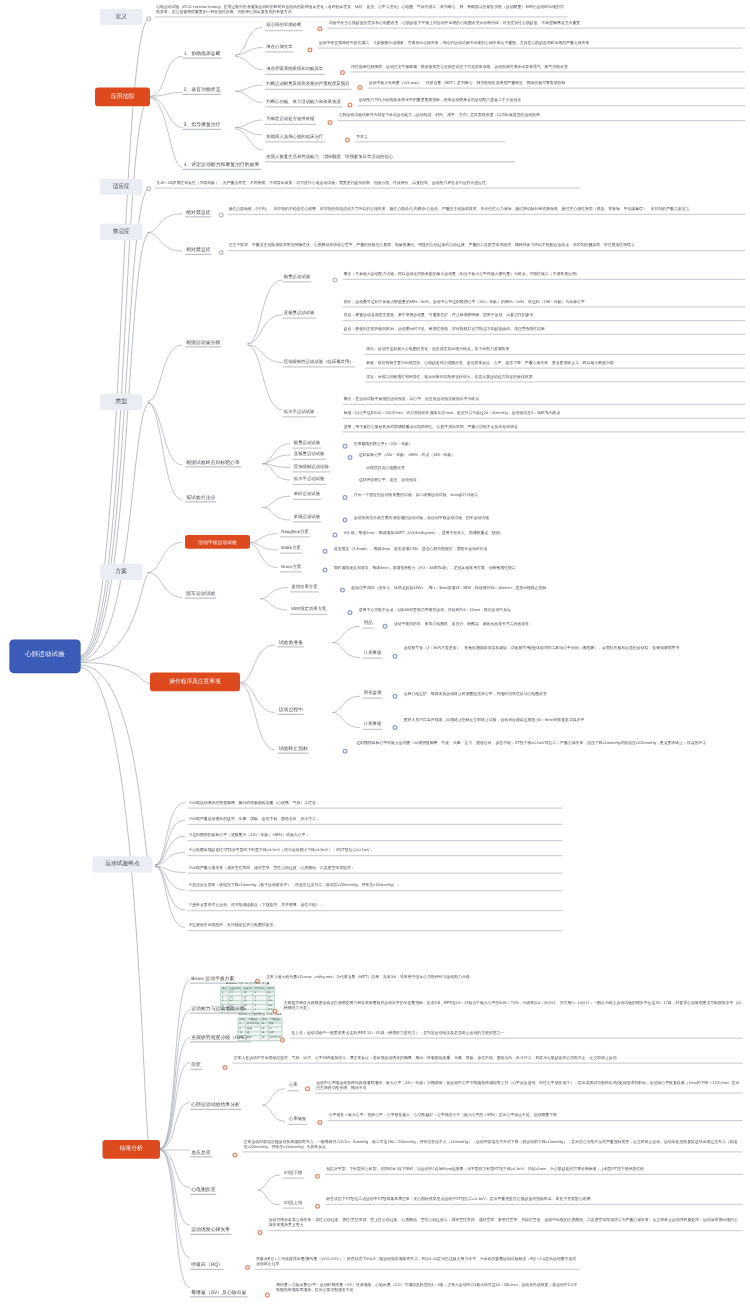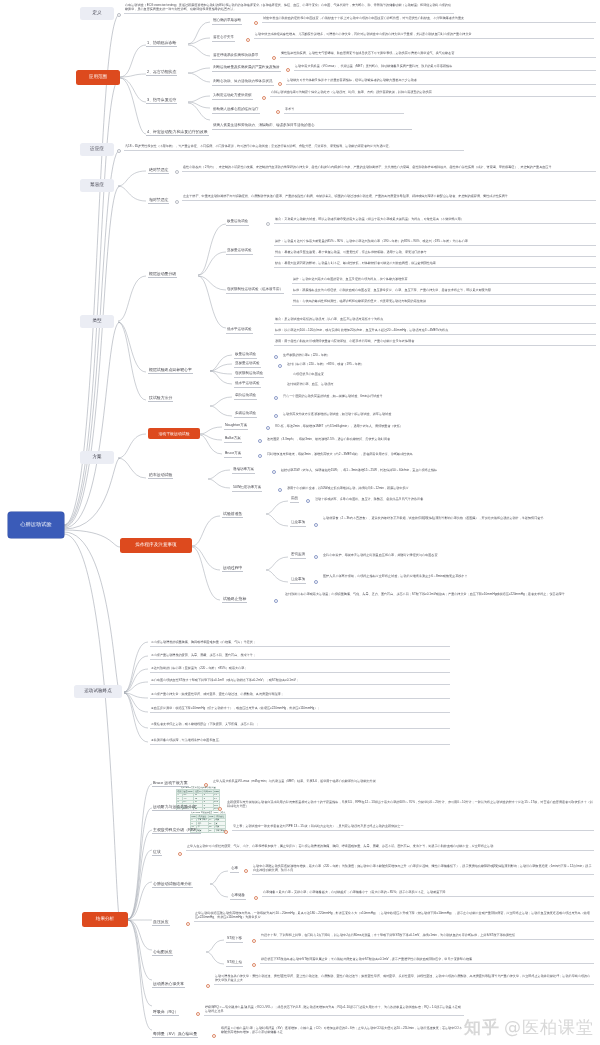--- a/index.html
+++ b/index.html
@@ -544,18 +544,14 @@
   <div class="node leaf" style="left:214px;top:974px;width:380px;">运动可诱发各类心律失常：窦性心动过速、房性/室性早搏、室上性心动过速、心房颤动、室性心动过速等；频发室性早搏、成对室早、多形性室早、持续性室速、运动中出现的心房颤动、高度房室传导阻滞等为严重心律失常，应立即终止运动并积极处理；运动后早期出现的心律失常预后意义更大</div>
 
   <div class="node l3" style="left:152px;top:1010px;">呼吸商（RQ）</div>
   <div class="dot o" style="left:196px;top:1012px;"></div>
   <div class="node leaf" style="left:204px;top:1005px;width:260px;">呼吸商RQ＝二氧化碳排出量/摄氧量（VCO₂/VO₂）；静息状态下约0.8，随运动强度增加而升高；RQ≥1.10提示已达最大用力水平、为有效的极量运动试验标志；RQ＜1.0提示运动量不足或运动终止过早</div>
 
   <div class="node l3" style="left:152px;top:1032px;">每搏量（SV）及心输出量</div>
   <div class="dot o" style="left:212px;top:1034px;"></div>
   <div class="node leaf nb" style="left:220px;top:1026px;width:244px;">每搏量＝心输出量/心率；运动时每搏量（SV）逐渐增加，心输出量（CO）可增加至静息的4～6倍；正常人运动中CO最大值可达20～25L/min，运动后迅速恢复；若运动中CO不能随负荷增加而增加，提示心泵功能储备不足</div>
 
-  <div class="watermark">
-    <span class="wm-logo">知乎</span>
-    <span>@医柏课堂</span>
-  </div>
 
 </div>
 
 </body></html>

